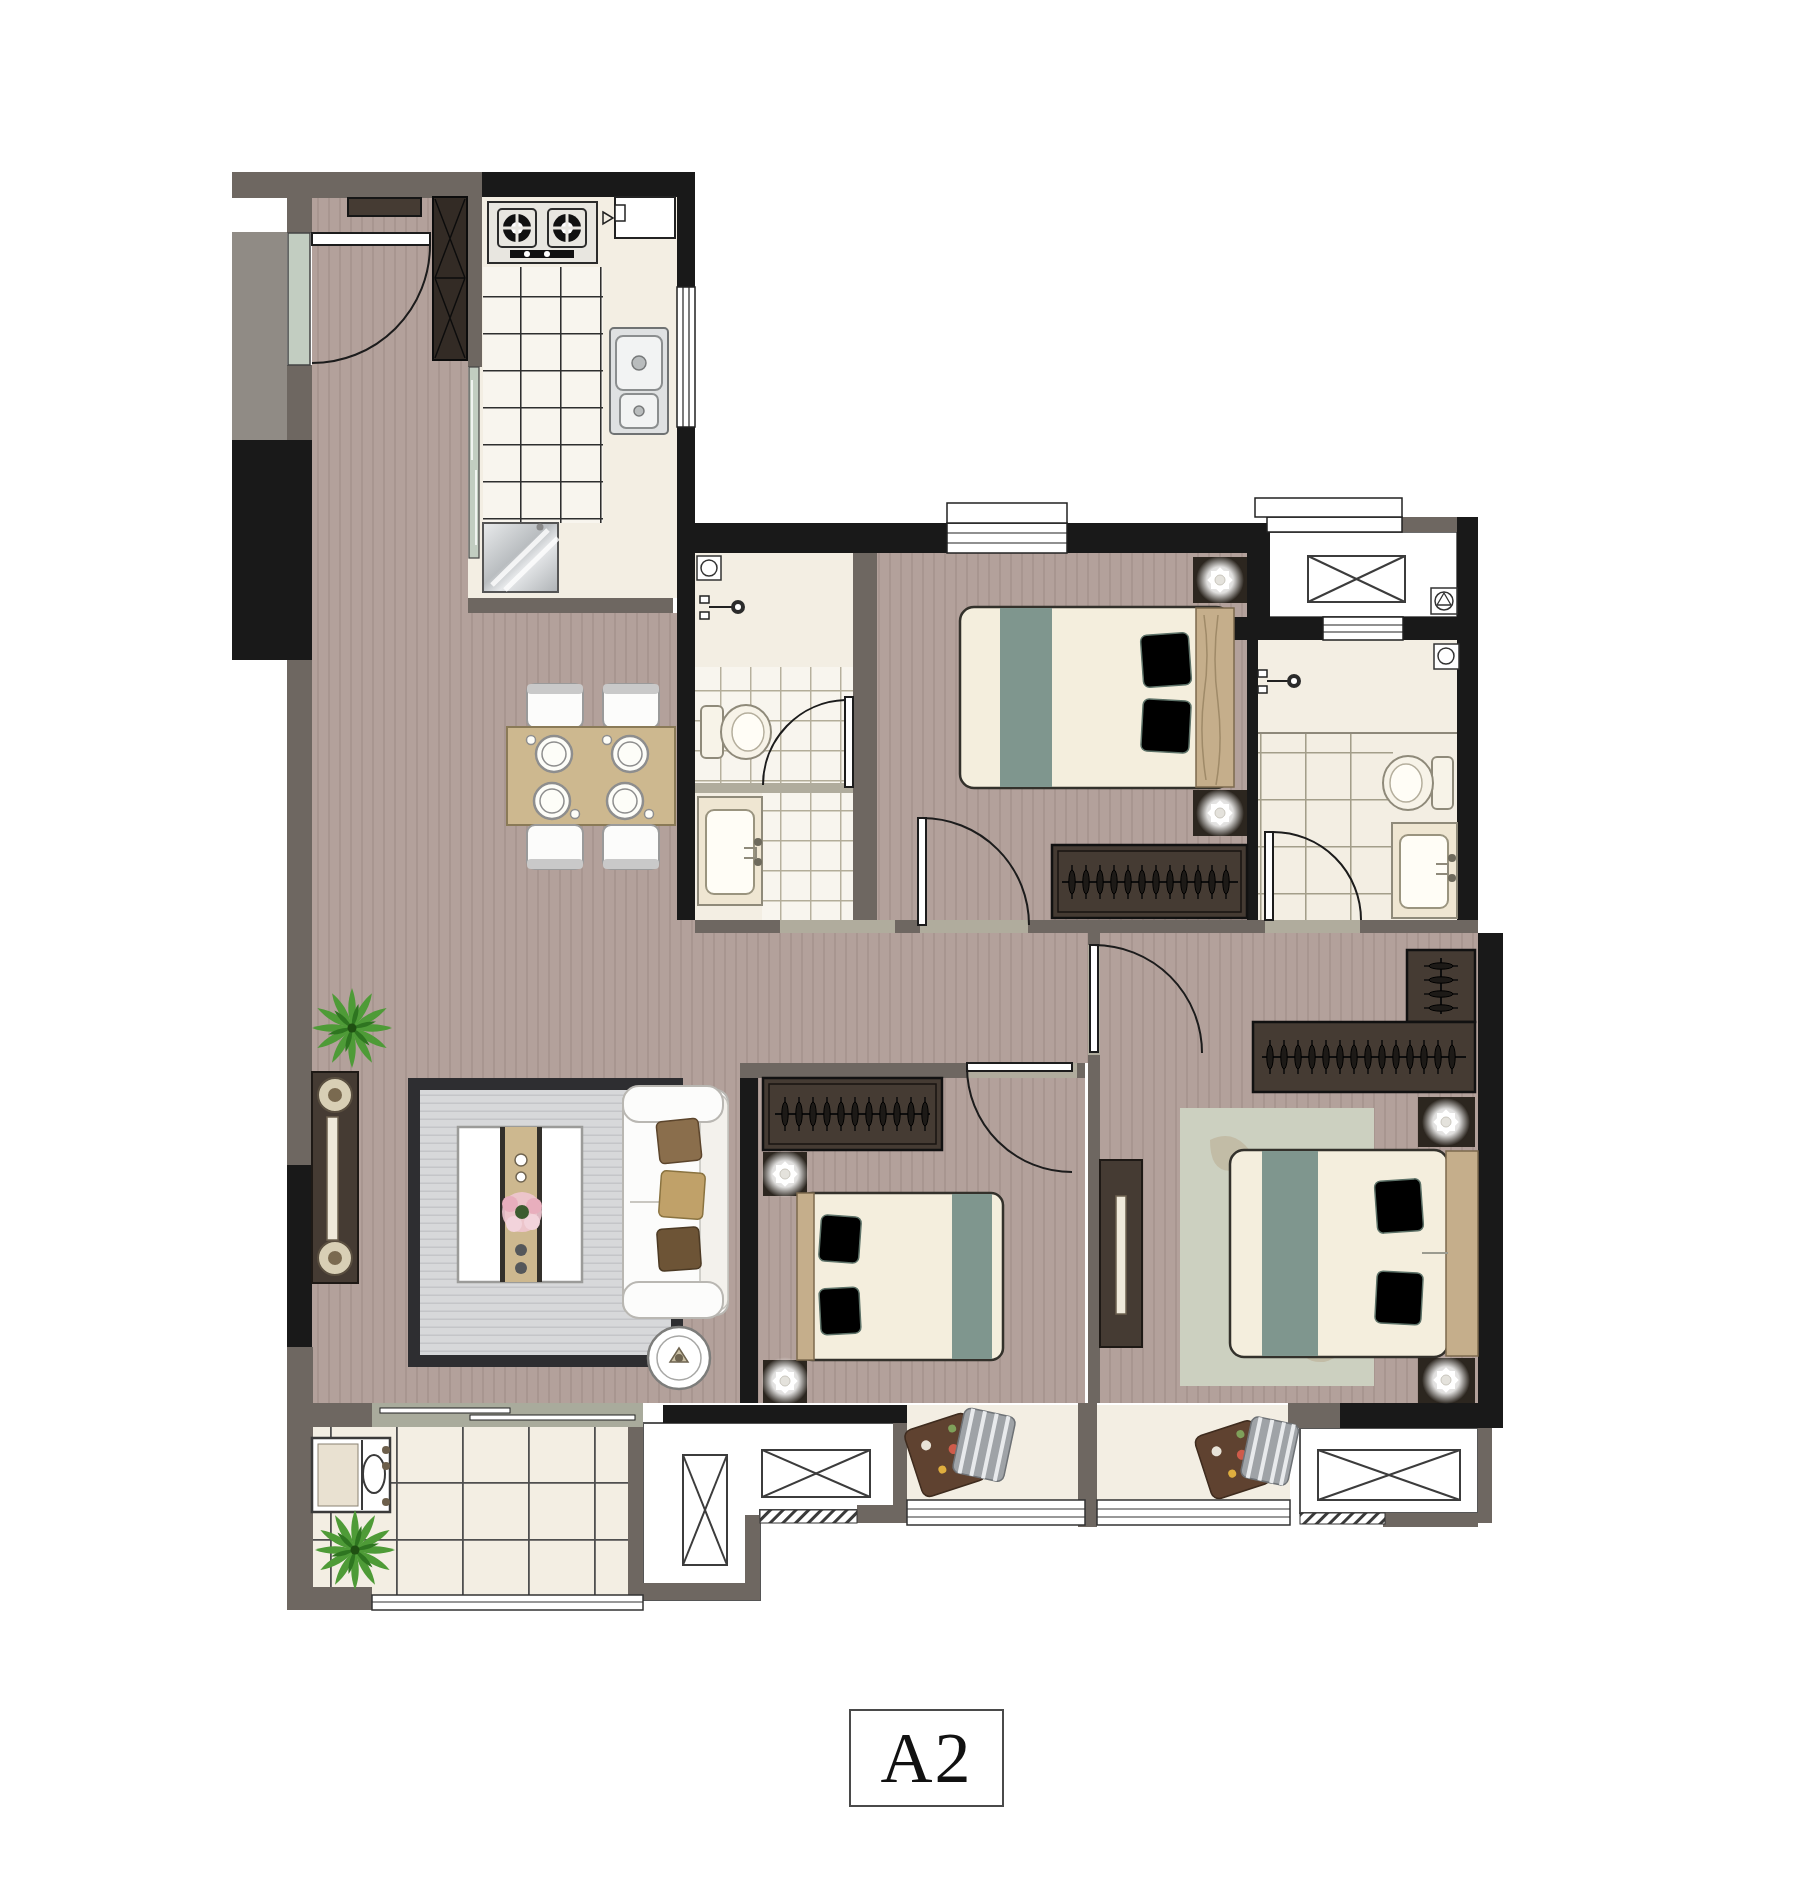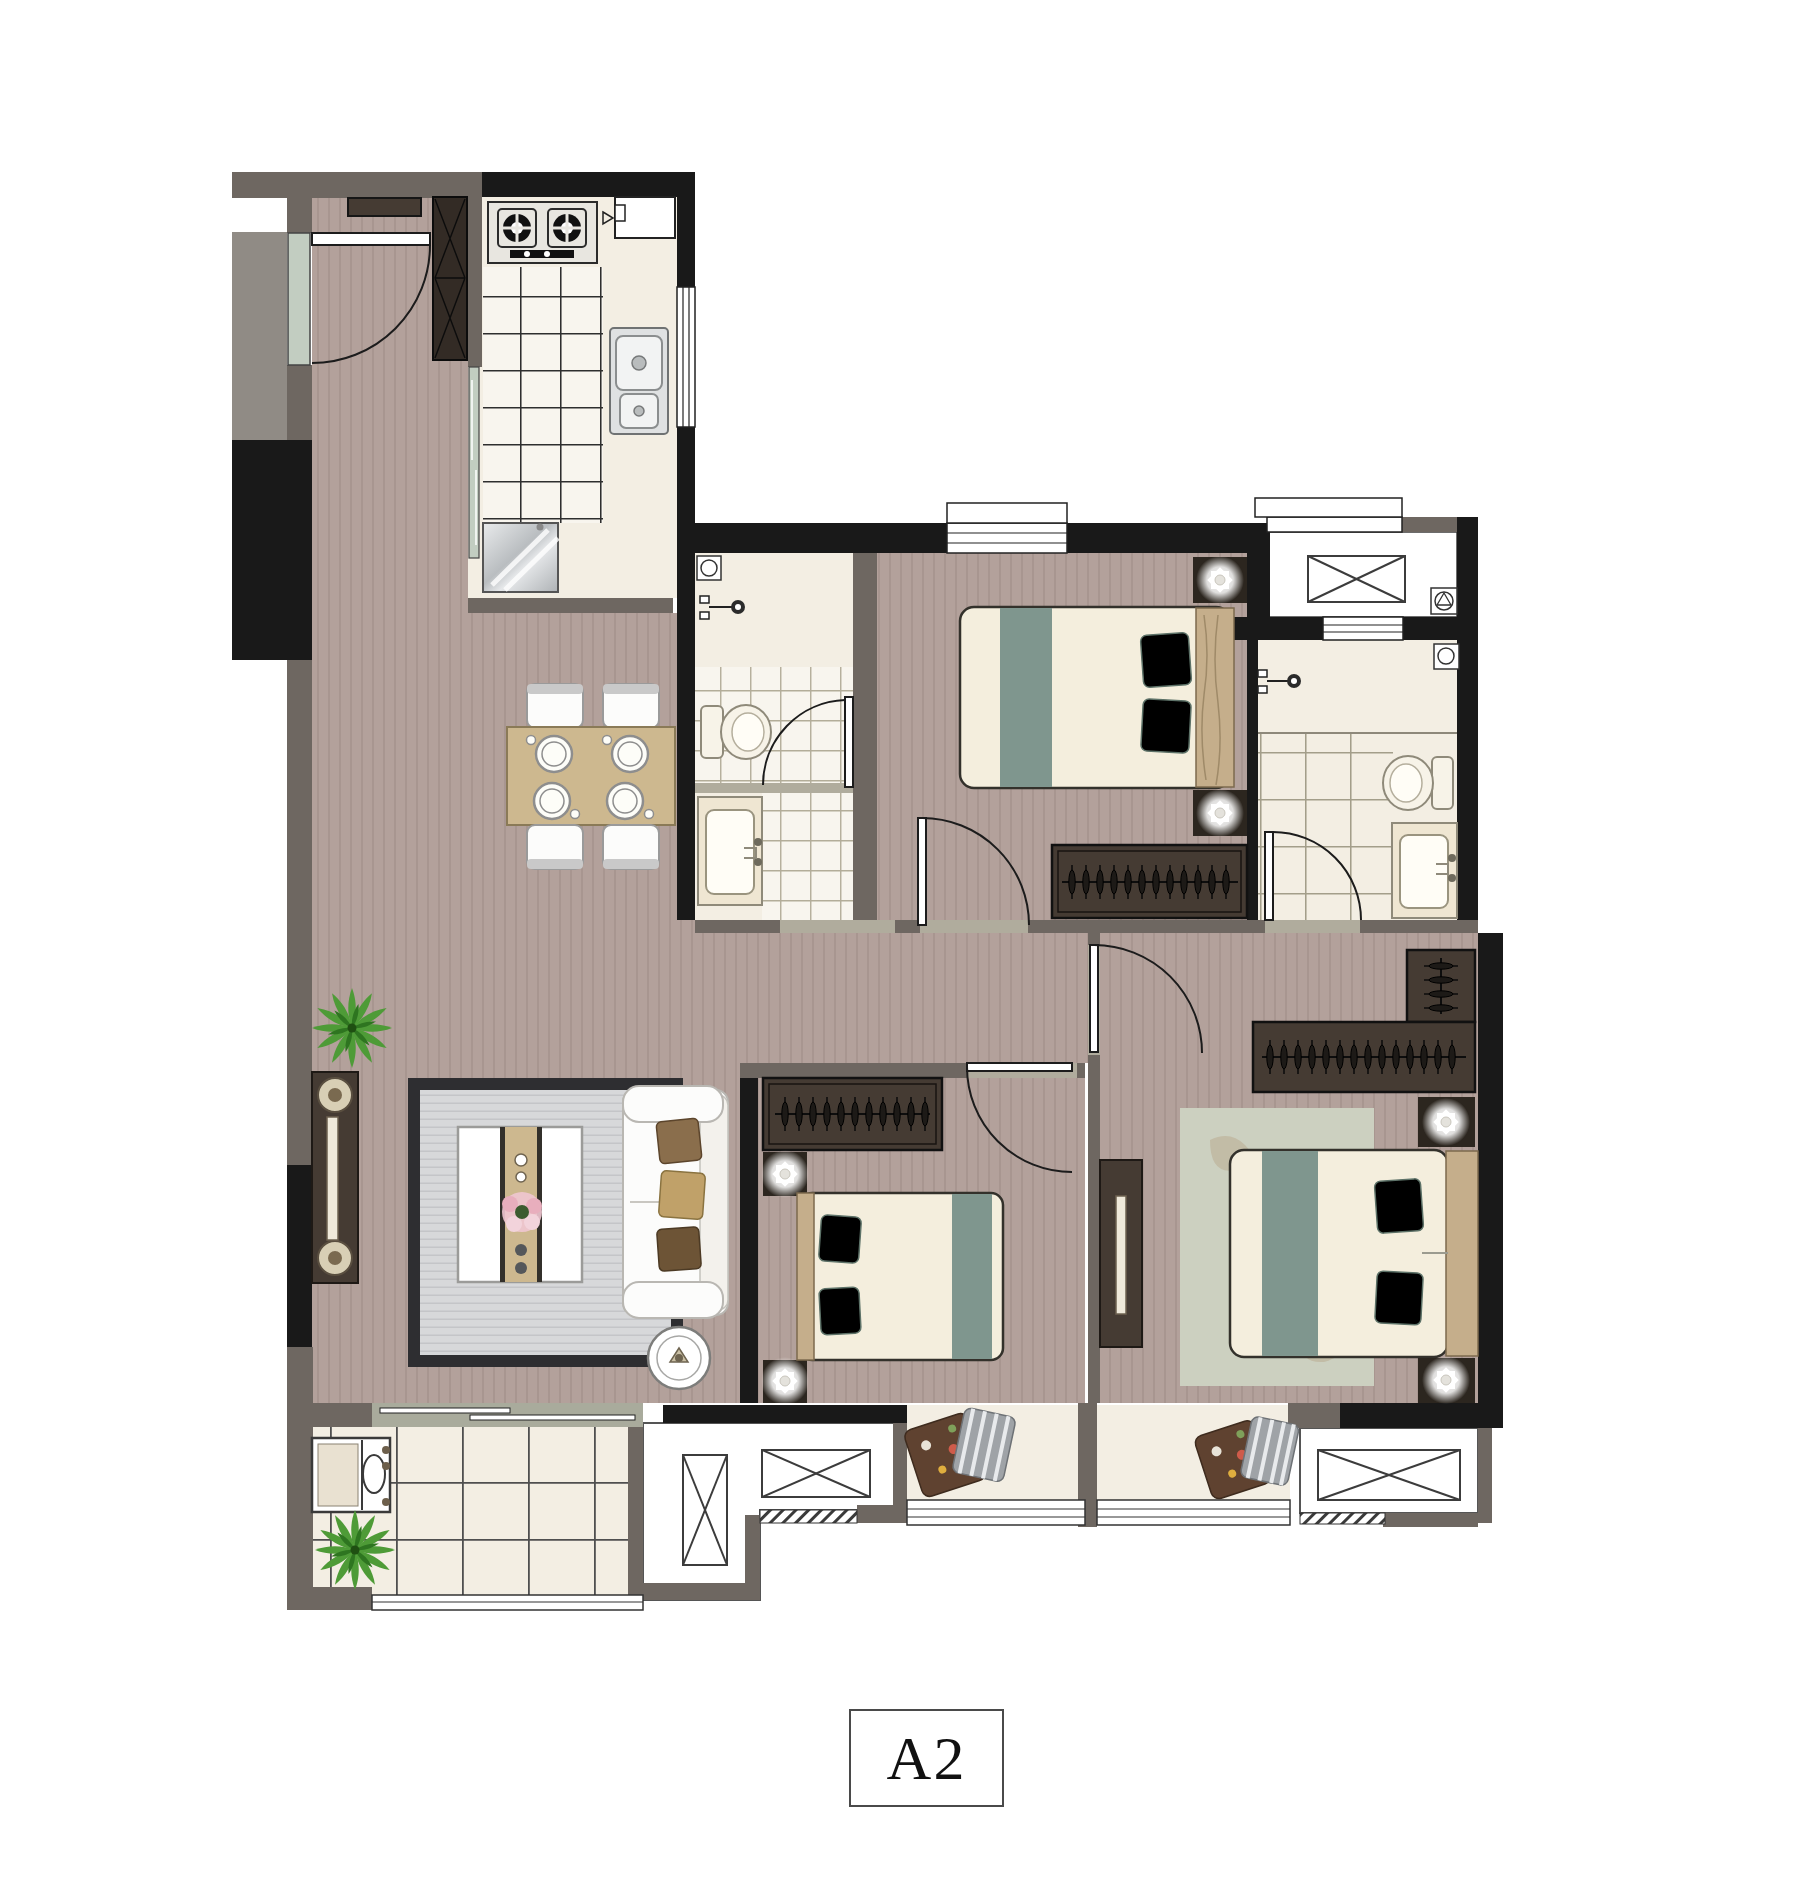--- a/index.html
+++ b/index.html
@@ -9,21 +9,21 @@
   .gwall{fill:var(--wall_gray);}
   .shaft{fill:var(--shaft_gray);}
   .marble{fill:var(--floor_marble);}
   .sill{fill:var(--marble_sill);}
   .thresh{fill:var(--threshold);}
   .whitebox{fill:#ffffff;stroke:#3c3c3c;stroke-width:2;}
   .xline{stroke:#3c3c3c;stroke-width:2;fill:none;}
   .darkwood{fill:var(--dark_wood);stroke:#161616;stroke-width:2;}
   .lamp-pad{fill:#2c261f;}
   .unit-label{position:absolute;left:849px;top:1709px;width:151px;height:94px;border:2px solid var(--label_border);
-    display:flex;align-items:center;justify-content:center;font-size:62px;color:var(--text);letter-spacing:2px;}
+    display:flex;align-items:center;justify-content:center;font-size:72px;color:var(--text);letter-spacing:2px;}
 </style>
 </head>
 <body>
 
 <div class="stage">
 <svg width="1800" height="1882" viewBox="0 0 1800 1882">
   <defs>
     <pattern id="wood" width="11" height="22" patternUnits="userSpaceOnUse">
       <rect width="11" height="22" fill="var(--floor_wood)"></rect>
       <rect x="9.2" width="1.6" height="22" fill="var(--wood_stripe)" opacity="0.5"></rect>

